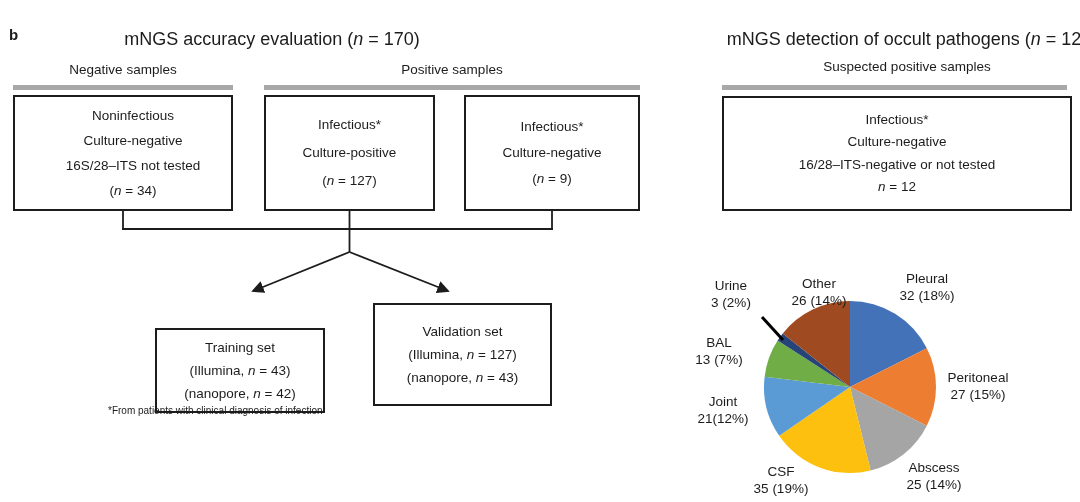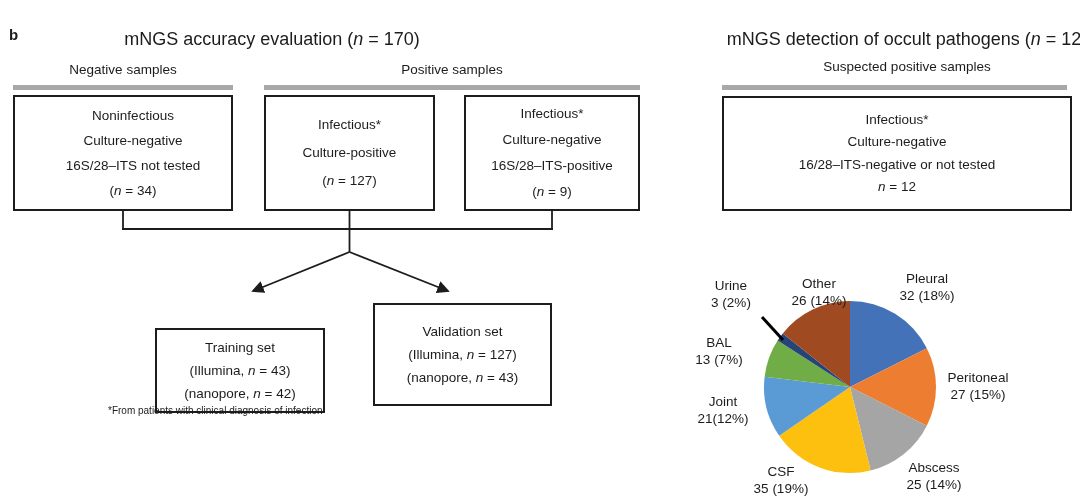--- a/index.html
+++ b/index.html
@@ -89,21 +89,20 @@
 
   <div class="box box2">
     <div class="bl">Infectious*</div>
     <div class="bl">Culture-positive</div>
     <div class="bl"><span>(</span><i>n</i><span> = 127)</span></div>
   </div>
 
   <div class="box box3">
     <div class="bl">Infectious*</div>
     <div class="bl">Culture-negative</div>
-    <div class="bl">16S/28–ITS-positive</div>
     <div class="bl"><span>(</span><i>n</i><span> = 9)</span></div>
   </div>
 
   <div class="box tbox">
     <div class="bl">Training set</div>
     <div class="bl"><span>(Illumina, </span><i>n</i><span> = 43)</span></div>
     <div class="bl"><span>(nanopore, </span><i>n</i><span> = 42)</span></div>
   </div>
 
   <div class="box vbox">

